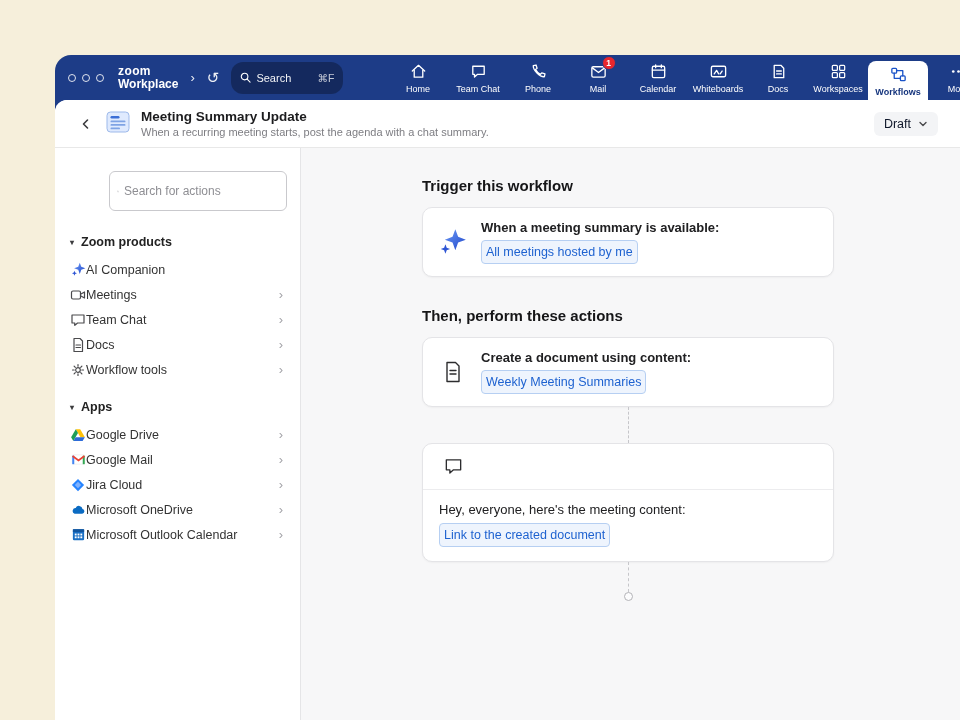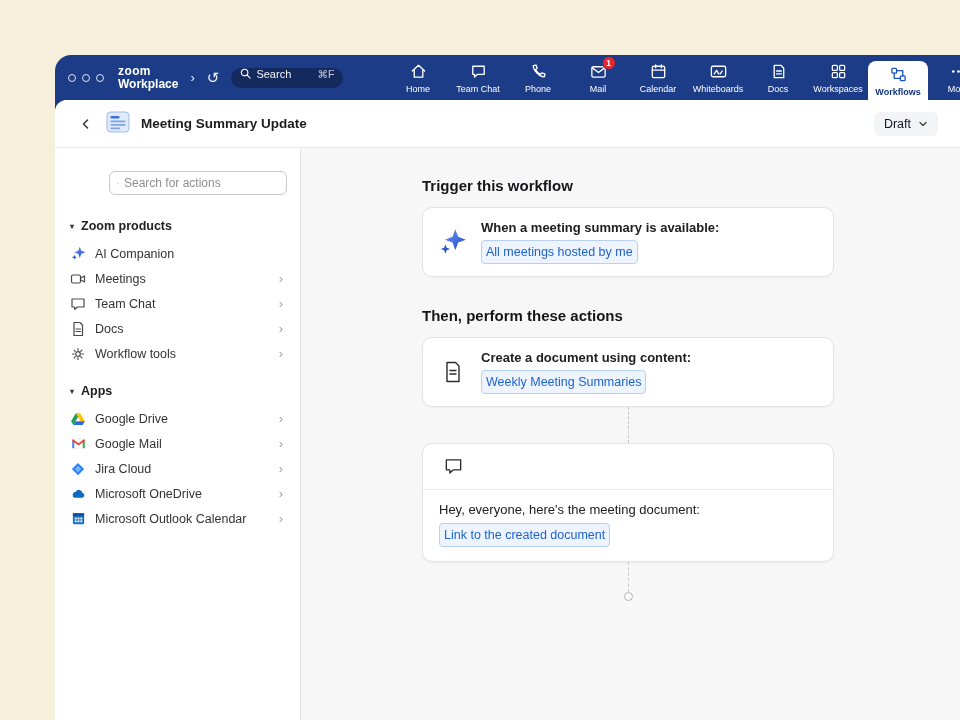--- a/index.html
+++ b/index.html
@@ -11,22 +11,22 @@
 
   
   .navbar { height:45px; display:flex; align-items:center; padding-left:13px; color:#fff; }
   .win-dots { display:flex; gap:6px; }
   .dot { width:8px; height:8px; border-radius:50%; border:1.3px solid rgba(255,255,255,.85); }
   .logo { margin-left:14px; line-height:1.05; }
   .logo .z { font-size:12px; font-weight:bold; letter-spacing:.4px; }
   .logo .w { font-size:12px; font-weight:bold; }
   .nav-caret { margin-left:12px; font-size:13px; color:rgba(255,255,255,.9); }
   .history { margin-left:12px; font-size:15px; color:rgba(255,255,255,.92); line-height:1; }
-  .search-pill { margin-left:12px; width:112px; height:20px; border-radius:12px;
-    background:rgba(0,0,0,.30); display:flex; align-items:flex-start; gap:5px; padding:0 9px;
+  .search-pill { margin-left:12px; width:112px; height:32px; border-radius:12px;
+    background:rgba(0,0,0,.30); display:flex; align-items:center; gap:5px; padding:0 9px;
     font-size:11px; color:rgba(255,255,255,.95); }
   .search-pill .shortcut { margin-left:auto; font-size:10.5px; color:rgba(255,255,255,.75); }
   .nav-items { margin-left:auto; margin-right:-28px; display:flex; height:100%; align-items:stretch; }
   .nav-item { width:60px; display:flex; flex-direction:column; align-items:center;
     justify-content:center; gap:3px; font-size:9px; color:#fff; cursor:default; }
   .nav-item svg { display:block; }
   .nav-item.active { background:#fff; border-radius:8px 8px 0 0; margin-top:6px;
     color:#16357d; font-weight:bold; }
   .mail-wrap { position:relative; }
   .badge { position:absolute; top:-6px; right:-8px; min-width:14px; height:14px; padding:0 3px;
@@ -46,32 +46,32 @@
   .hdr-sub { font-size:11px; color:#7d7d82; margin-top:2px; }
   .draft-pill { margin-left:auto; display:flex; align-items:center; gap:7px;
     background:#f3f4f6; border-radius:6px; padding:5px 10px; font-size:12.5px; color:#0f172a; }
 
   .body-row { flex:1; display:flex; min-height:0; }
 
   
   .sidebar { width:246px; flex:0 0 auto; background:#fff; border-right:1px solid #e5e5e7;
     padding:14px 13px; overflow:hidden; }
   .sb-title { font-size:13.5px; font-weight:bold; color:#1b1b1d; }
-  .sb-search { margin-top:9px; height:24px; border:1px solid #c9c9cd; border-radius:6px;
+  .sb-search { margin-top:9px; height:40px; border:1px solid #c9c9cd; border-radius:6px;
     display:flex; align-items:center; gap:5px; padding:0 7px; background:#fff;margin-left:41px; }
   .sb-search input { border:none; outline:none; flex:1; font-size:12px;
     font-family:"Liberation Sans", sans-serif; color:#333; background:transparent; }
   .sb-search input::placeholder { color:#8e8e93; }
   .sb-section { margin-top:22px; }
   .sb-section.second { margin-top:16px; }
   .sb-sect-head { display:flex; align-items:center; gap:7px; font-size:12.5px;
     font-weight:bold; color:#222; padding:2px 2px; }
   .sb-sect-head .caret { font-size:8px; color:#3c3c3e; }
   .sb-list { margin-top:6px; }
-  .sb-item { height:25px; display:flex; align-items:center; gap:9px; padding:0 4px 0 2px;
+  .sb-item { height:25px; display:flex; align-items:center; padding:0 4px 0 2px;
     font-size:12.5px; color:#333; border-radius:5px; cursor:default; }
   .sb-item .icon16 { width:16px; height:16px; display:flex; align-items:center; justify-content:center; }
   .sb-item .chev { margin-left:auto; color:#a3a3a8; font-size:13px; line-height:1; }
 
   
   .canvas { flex:1; background:#f7f7f8; overflow:hidden; }
   .flow-col { width:412px; margin-left:121px; padding-top:29px; }
   .flow-heading { font-size:15px; font-weight:bold; color:#161618; margin-bottom:13px; }
   .flow-heading.second { margin-top:30px; }
   .card { background:#fff; border:1px solid #e4e4e7; border-radius:10px;
@@ -212,20 +212,21 @@
         <svg width="26" height="26" viewBox="0 0 26 26">
             <rect x="2" y="3" width="22" height="20" rx="3.5" fill="#dfeafe" stroke="#9db9ea"></rect>
             <rect x="5.5" y="7" width="9" height="2.4" rx="1.2" fill="#3c6fd6"></rect>
             <rect x="5.5" y="11.5" width="15" height="1.8" rx="0.9" fill="#7fa3e4"></rect>
             <rect x="5.5" y="15" width="15" height="1.8" rx="0.9" fill="#7fa3e4"></rect>
             <rect x="5.5" y="18.5" width="9.5" height="1.8" rx="0.9" fill="#7fa3e4"></rect>
           </svg>
       </div>
       <div class="hdr-texts">
         <div class="hdr-title">Meeting Summary Update</div>
+        <div class="hdr-sub">When a recurring meeting starts, post the agenda with a chat summary.</div>
       </div>
       <div class="draft-pill">
         <span>Draft</span>
         <svg width="10" height="10" viewBox="0 0 10 10" fill="none" stroke="#4a4a4d" stroke-width="1.4" stroke-linecap="round" stroke-linejoin="round">
             <path d="M2 3.5 L5 6.5 L8 3.5"></path>
           </svg>
       </div>
     </div>
 
     <div class="body-row">
@@ -420,21 +421,21 @@
           <div class="card msg-card">
             <div class="card-row">
               <div class="icon-wrap">
                 <svg width="21" height="21" viewBox="0 0 22 22" fill="none" stroke="#2c2c2e" stroke-width="1.4" stroke-linecap="round" stroke-linejoin="round">
                     <path d="M3.5 4 H18.5 V14.5 H11 L7.2 17.8 V14.5 H3.5 Z"></path>
                   </svg>
               </div>
             </div>
             <div class="divider"></div>
             <div class="msg-body">
-              <div class="card-text light">Hey, everyone, here's the meeting document:</div>
+              <div class="card-text light">Hey, everyone, here's the meeting content:</div>
               <span class="chip">Link to the created document</span>
             </div>
           </div>
 
           <div class="connector c2"></div>
           <div class="end-node"></div>
 
         </div>
       </div>
 

